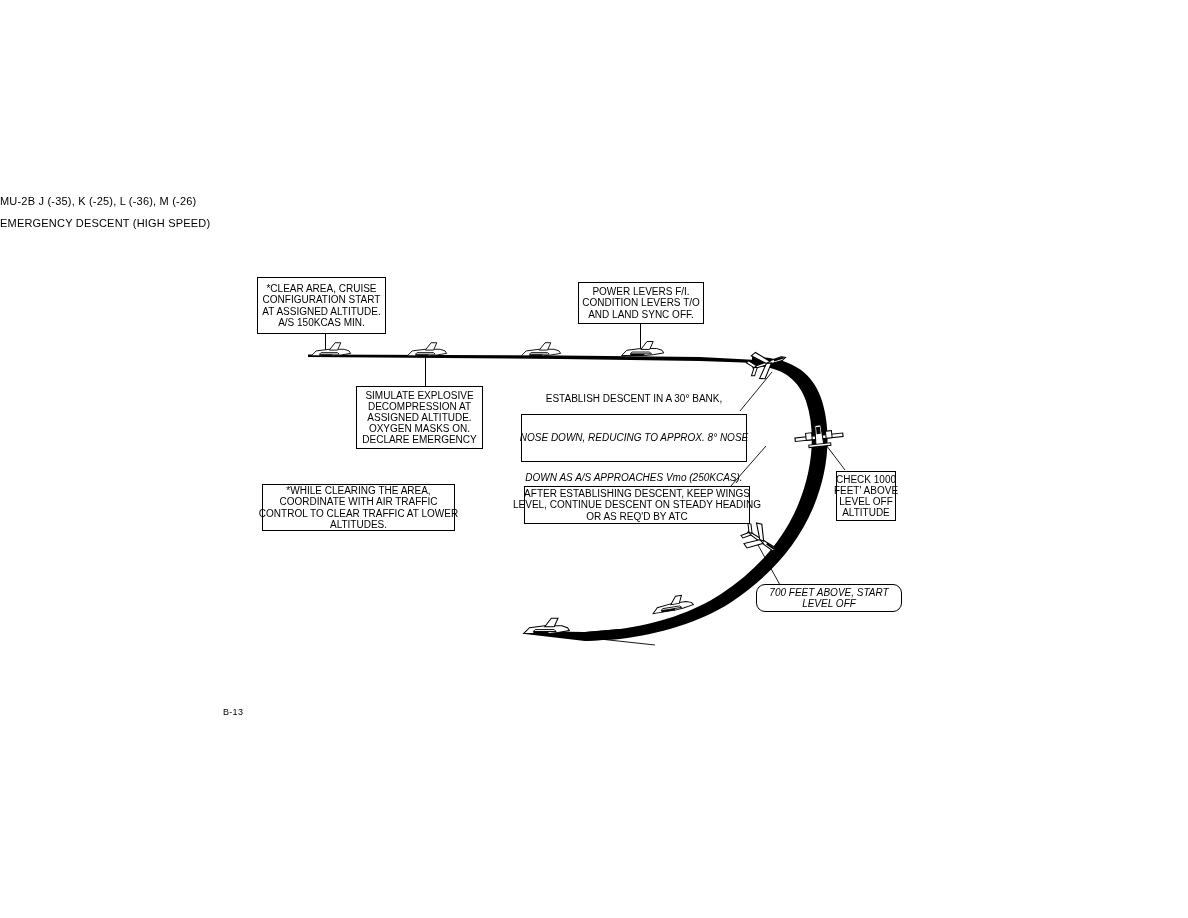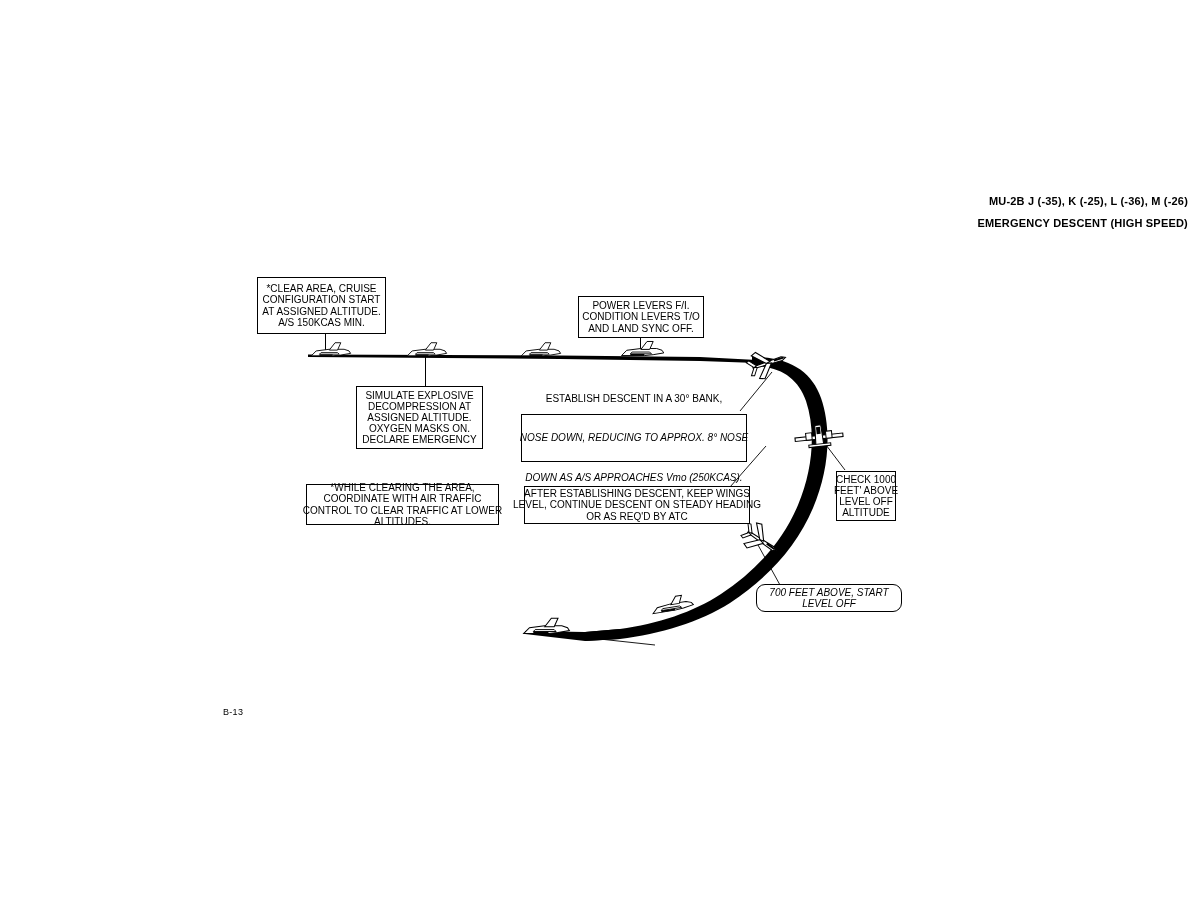--- a/index.html
+++ b/index.html
@@ -11,23 +11,23 @@
     overflow:hidden;
     position:relative;
   }
   #stage{position:absolute;left:0;top:0;width:1188px;height:918px;}
   svg.art{position:absolute;left:0;top:0;width:1188px;height:918px;overflow:visible;}
 
   .title-block{
     position:absolute;
     left:0;right:0;
     top:190px;
-    text-align:right;
+    text-align:left;
     font-size:11px;
-    font-weight:bold;
+    font-weight:normal;
     letter-spacing:.2px;
     line-height:22px;
   }
   .title-block div{white-space:nowrap;}
 
   .callout{
     position:absolute;
     border:1px solid #000;
     background:#fff;
     box-sizing:border-box;
@@ -160,21 +160,21 @@
     <div>EMERGENCY DESCENT (HIGH SPEED)</div>
   </div>
 
   <div class="callout" style="left:257px;top:277px;width:129px;height:57px;">
     <span>*CLEAR AREA, CRUISE</span>
     <span>CONFIGURATION START</span>
     <span>AT ASSIGNED ALTITUDE.</span>
     <span>A/S 150KCAS MIN.</span>
   </div>
 
-  <div class="callout" style="left:578px;top:296px;width:126px;height:42px;">
+  <div class="callout" style="left:578px;top:282px;width:126px;height:42px;">
     <span>POWER LEVERS F/I.</span>
     <span>CONDITION LEVERS T/O</span>
     <span>AND LAND SYNC OFF.</span>
   </div>
 
   <div class="callout" style="left:356px;top:386px;width:127px;height:63px;">
     <span>SIMULATE EXPLOSIVE</span>
     <span>DECOMPRESSION AT</span>
     <span>ASSIGNED ALTITUDE.</span>
     <span>OXYGEN MASKS ON.</span>
@@ -186,21 +186,21 @@
     <span class="ital">NOSE DOWN, REDUCING TO APPROX. 8° NOSE</span>
     <span class="ital">DOWN AS A/S APPROACHES Vmo (250KCAS).</span>
   </div>
 
   <div class="callout" style="left:499px;top:486px;width:226px;height:38px;margin-left:25px;">
     <span>AFTER ESTABLISHING DESCENT, KEEP WINGS</span>
     <span>LEVEL, CONTINUE DESCENT ON STEADY HEADING</span>
     <span>OR AS REQ'D BY ATC</span>
   </div>
 
-  <div class="callout" style="left:262px;top:484px;width:193px;height:41px;margin-left:44px;">
+  <div class="callout" style="left:262px;top:484px;width:193px;height:47px;">
     <span>*WHILE CLEARING THE AREA,</span>
     <span>COORDINATE WITH AIR TRAFFIC</span>
     <span>CONTROL TO CLEAR TRAFFIC AT LOWER</span>
     <span>ALTITUDES.</span>
   </div>
 
   <div class="callout" style="left:836px;top:471px;width:60px;height:50px;">
     <span>CHECK 1000</span>
     <span>FEET' ABOVE</span>
     <span>LEVEL OFF</span>

